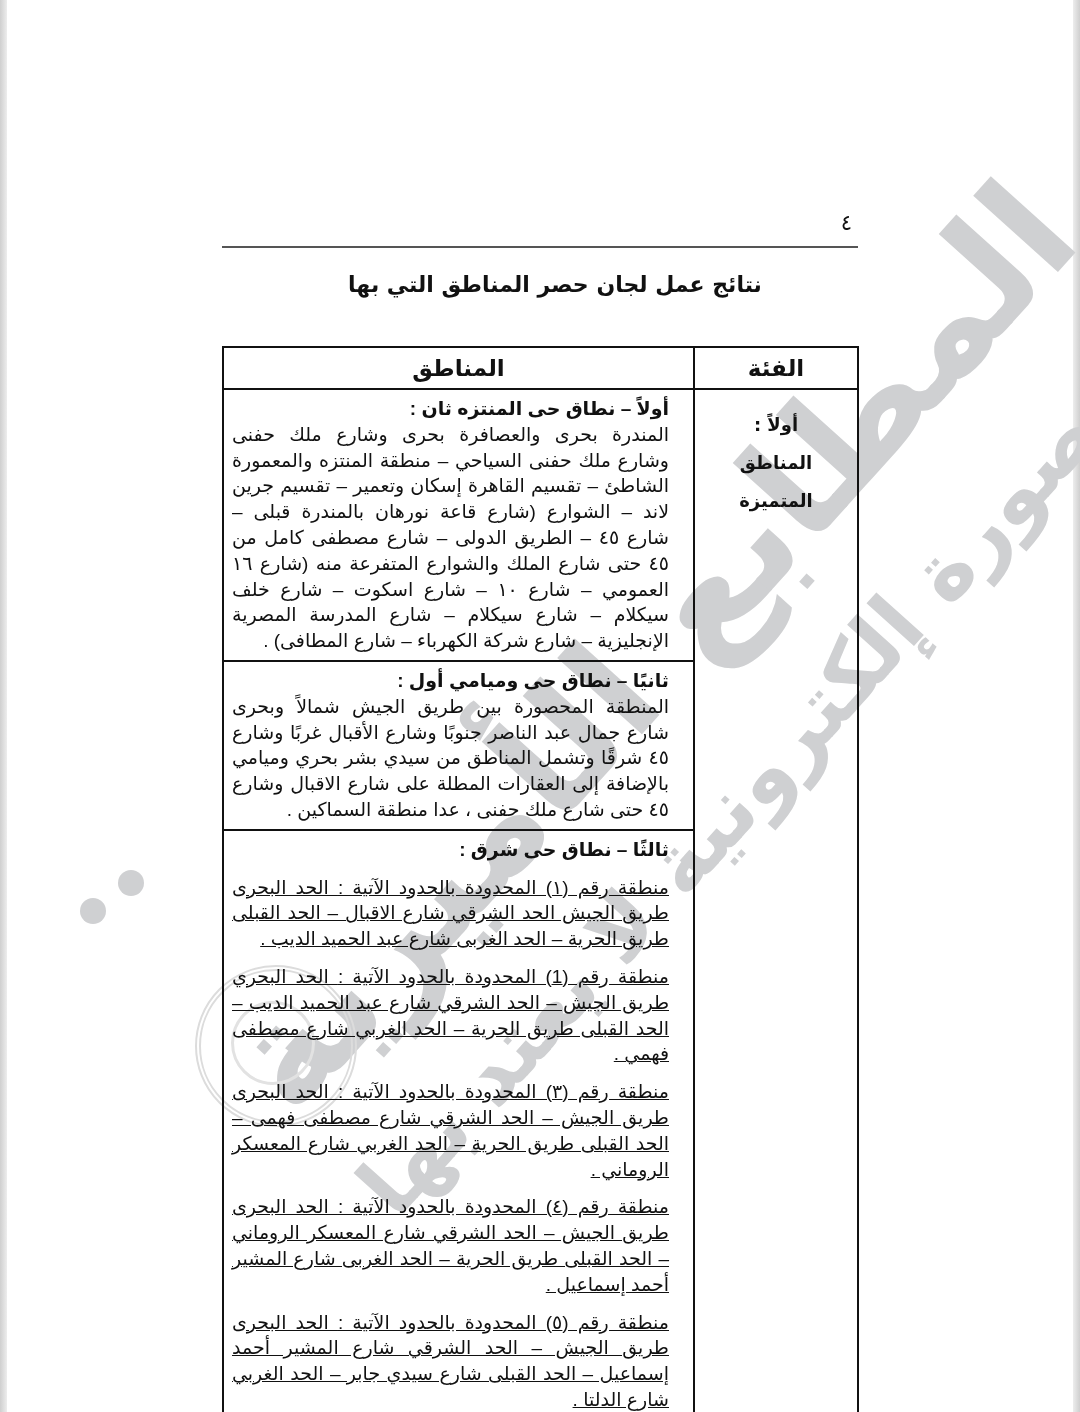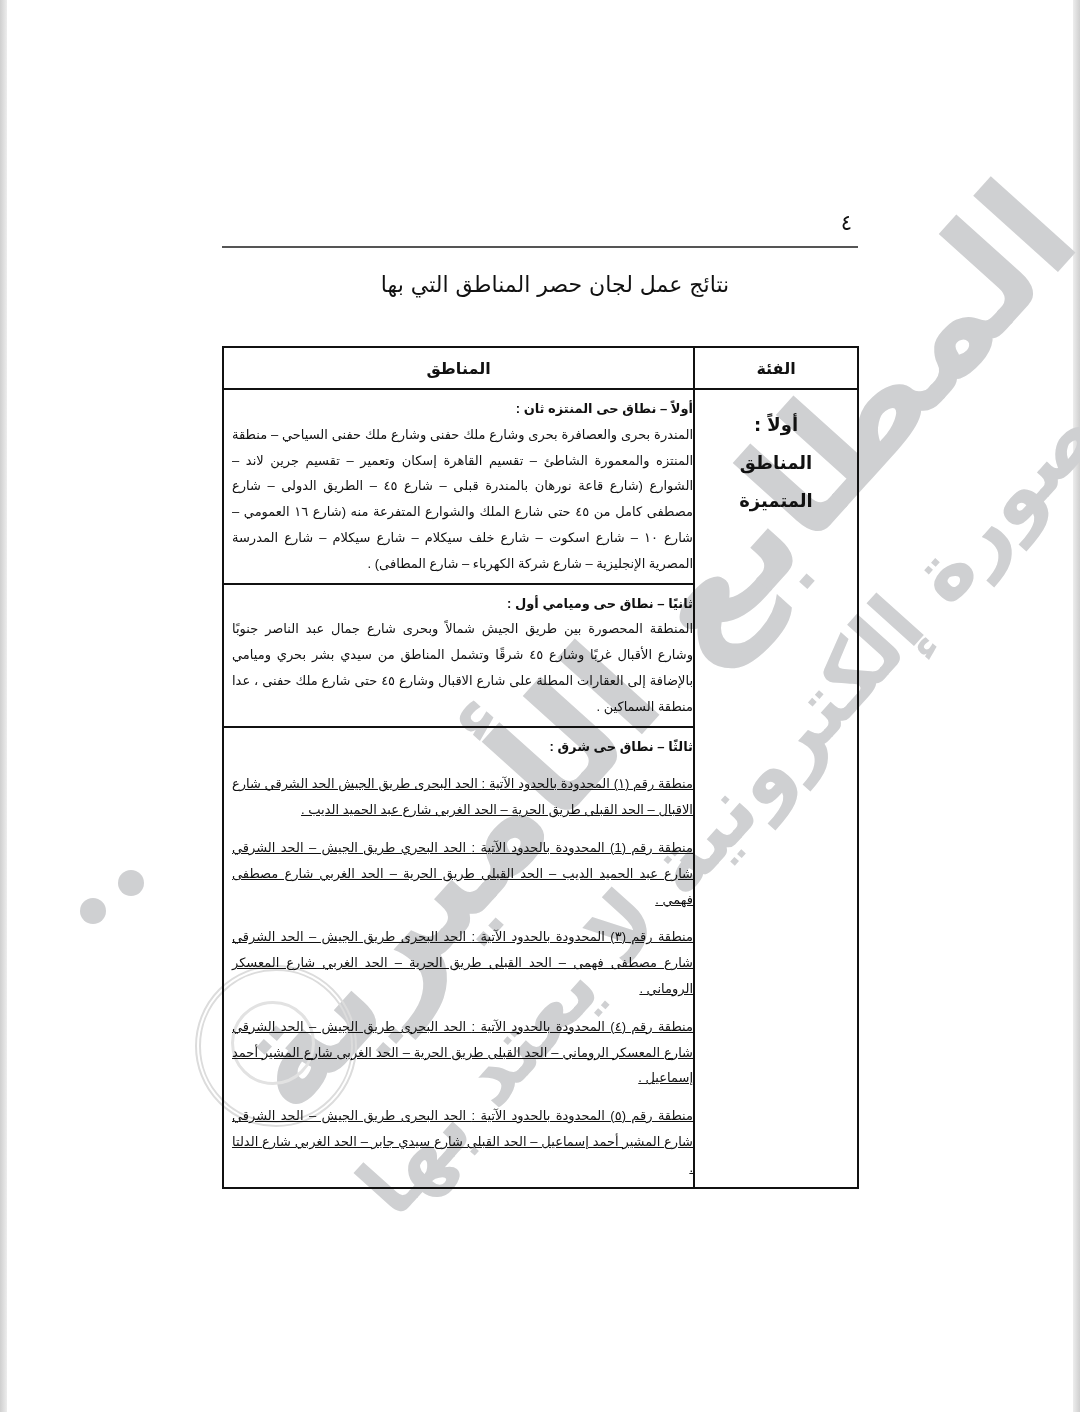--- a/index.html
+++ b/index.html
@@ -58,45 +58,45 @@
     border-bottom: 2px solid #555;
     display: flex; align-items: center; justify-content: flex-start;
     direction: rtl;
     font-size: 21px;
   }
   .page-number { margin-right: 6px; margin-left: 28px; }
   .header-text { }
 
   .doc-title {
     position: absolute; left: 222px; width: 636px; top: 268px;
-    text-align: center; font-weight: normal; font-size: 22px; line-height: 33px;
+    text-align: center; font-weight: bold; font-size: 22px; line-height: 33px;
     font-family: "DejaVu Sans", sans-serif;
   }
   .doc-title div { margin-left: 30px; }
 
   table.zones {
     position: absolute; left: 222px; top: 346px; width: 637px;
     border-collapse: collapse; direction: rtl;
     background: transparent;
   }
   table.zones th, table.zones td {
     border: 2px solid #111;
     vertical-align: top;
   }
   table.zones th {
-    height: 38px; font-weight: bold; font-size: 16px;
+    height: 38px; font-weight: bold; font-size: 23px;
     font-family: "DejaVu Sans", sans-serif; text-align: center; vertical-align: middle;
   }
   .col-category { width: 160px; }
   td.category-cell {
     text-align: center; font-weight: bold; font-size: 18px;
     font-family: "DejaVu Sans", sans-serif; line-height: 38px; padding-top: 16px;
   }
   td.zones-cell {
-    padding: 6px 0 6px 8px; font-size: 13px; line-height: 25.8px; text-align: justify;
+    padding: 6px 24px 6px 8px; font-size: 19px; line-height: 25.8px; text-align: justify;
   }
   .section-heading { font-weight: bold; }
   .zone-block { margin-top: 12px; text-decoration: underline; }
   .zone-lead { text-decoration: underline; }
 </style>
 </head>
 <body>
 
 <div class="page-shadow-left"></div>
 <div class="page-shadow-right"></div>

